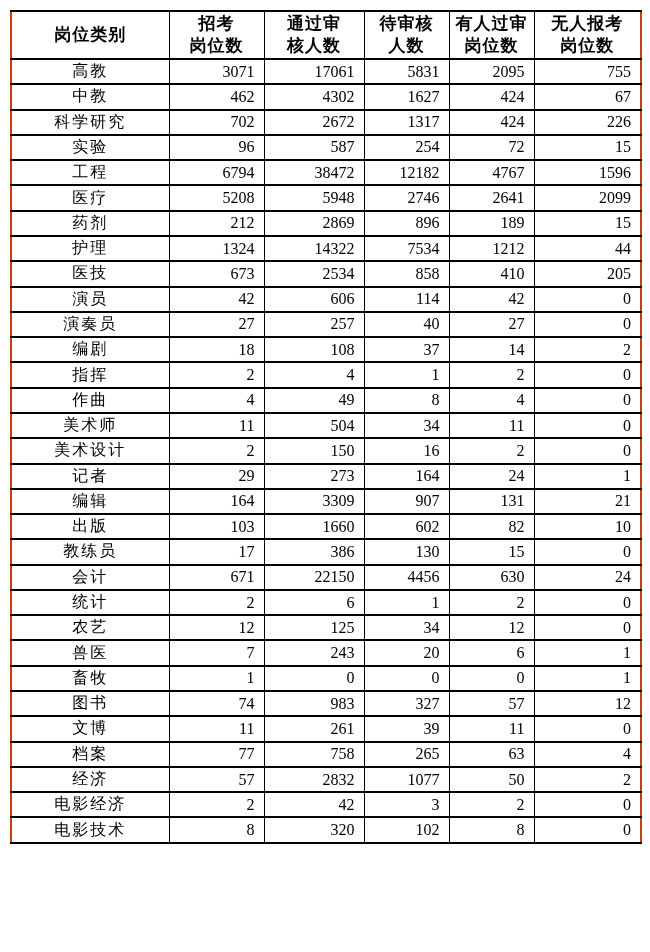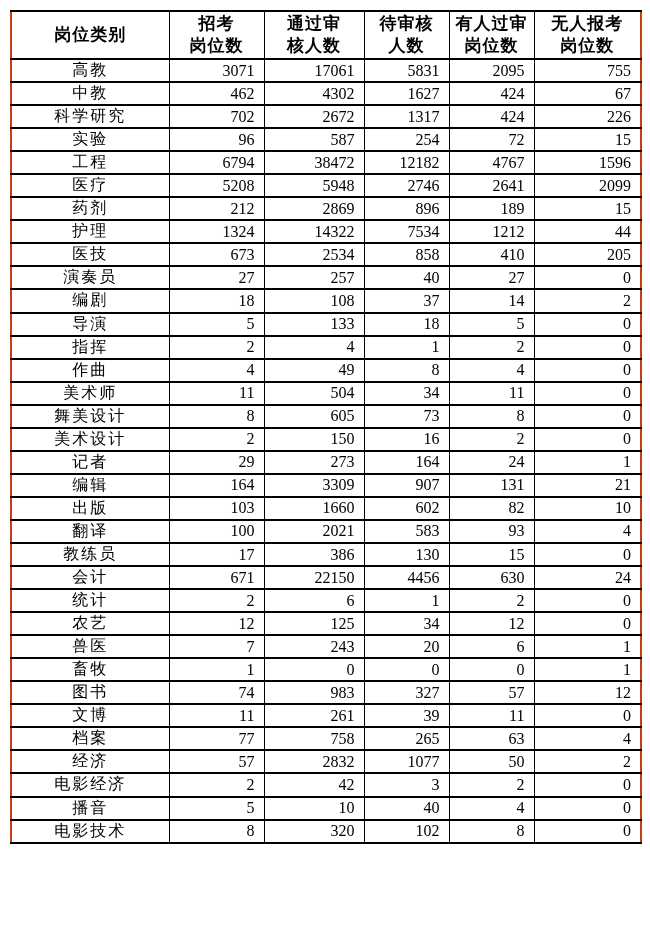--- a/index.html
+++ b/index.html
@@ -168,44 +168,44 @@
         </tr>
         <tr>
           <td class="category">医技</td>
           <td class="num">673</td>
           <td class="num">2534</td>
           <td class="num">858</td>
           <td class="num">410</td>
           <td class="num">205</td>
         </tr>
         <tr>
+          <td class="category">演员</td>
+          <td class="num">42</td>
+          <td class="num">606</td>
+          <td class="num">114</td>
+          <td class="num">42</td>
+          <td class="num">0</td>
+        </tr>
+        <tr>
           <td class="category">演奏员</td>
           <td class="num">27</td>
           <td class="num">257</td>
           <td class="num">40</td>
           <td class="num">27</td>
           <td class="num">0</td>
         </tr>
         <tr>
           <td class="category">编剧</td>
           <td class="num">18</td>
           <td class="num">108</td>
           <td class="num">37</td>
           <td class="num">14</td>
           <td class="num">2</td>
         </tr>
         <tr>
-          <td class="category">导演</td>
-          <td class="num">5</td>
-          <td class="num">133</td>
-          <td class="num">18</td>
-          <td class="num">5</td>
-          <td class="num">0</td>
-        </tr>
-        <tr>
           <td class="category">指挥</td>
           <td class="num">2</td>
           <td class="num">4</td>
           <td class="num">1</td>
           <td class="num">2</td>
           <td class="num">0</td>
         </tr>
         <tr>
           <td class="category">作曲</td>
           <td class="num">4</td>
@@ -213,28 +213,20 @@
           <td class="num">8</td>
           <td class="num">4</td>
           <td class="num">0</td>
         </tr>
         <tr>
           <td class="category">美术师</td>
           <td class="num">11</td>
           <td class="num">504</td>
           <td class="num">34</td>
           <td class="num">11</td>
-          <td class="num">0</td>
-        </tr>
-        <tr>
-          <td class="category">舞美设计</td>
-          <td class="num">8</td>
-          <td class="num">605</td>
-          <td class="num">73</td>
-          <td class="num">8</td>
           <td class="num">0</td>
         </tr>
         <tr>
           <td class="category">美术设计</td>
           <td class="num">2</td>
           <td class="num">150</td>
           <td class="num">16</td>
           <td class="num">2</td>
           <td class="num">0</td>
         </tr>
@@ -256,28 +248,20 @@
         </tr>
         <tr>
           <td class="category">出版</td>
           <td class="num">103</td>
           <td class="num">1660</td>
           <td class="num">602</td>
           <td class="num">82</td>
           <td class="num">10</td>
         </tr>
         <tr>
-          <td class="category">翻译</td>
-          <td class="num">100</td>
-          <td class="num">2021</td>
-          <td class="num">583</td>
-          <td class="num">93</td>
-          <td class="num">4</td>
-        </tr>
-        <tr>
           <td class="category">教练员</td>
           <td class="num">17</td>
           <td class="num">386</td>
           <td class="num">130</td>
           <td class="num">15</td>
           <td class="num">0</td>
         </tr>
         <tr>
           <td class="category">会计</td>
           <td class="num">671</td>
@@ -352,28 +336,20 @@
         </tr>
         <tr>
           <td class="category">电影经济</td>
           <td class="num">2</td>
           <td class="num">42</td>
           <td class="num">3</td>
           <td class="num">2</td>
           <td class="num">0</td>
         </tr>
         <tr>
-          <td class="category">播音</td>
-          <td class="num">5</td>
-          <td class="num">10</td>
-          <td class="num">40</td>
-          <td class="num">4</td>
-          <td class="num">0</td>
-        </tr>
-        <tr>
           <td class="category">电影技术</td>
           <td class="num">8</td>
           <td class="num">320</td>
           <td class="num">102</td>
           <td class="num">8</td>
           <td class="num">0</td>
         </tr>
       </tbody>
   </table>
 </div>

